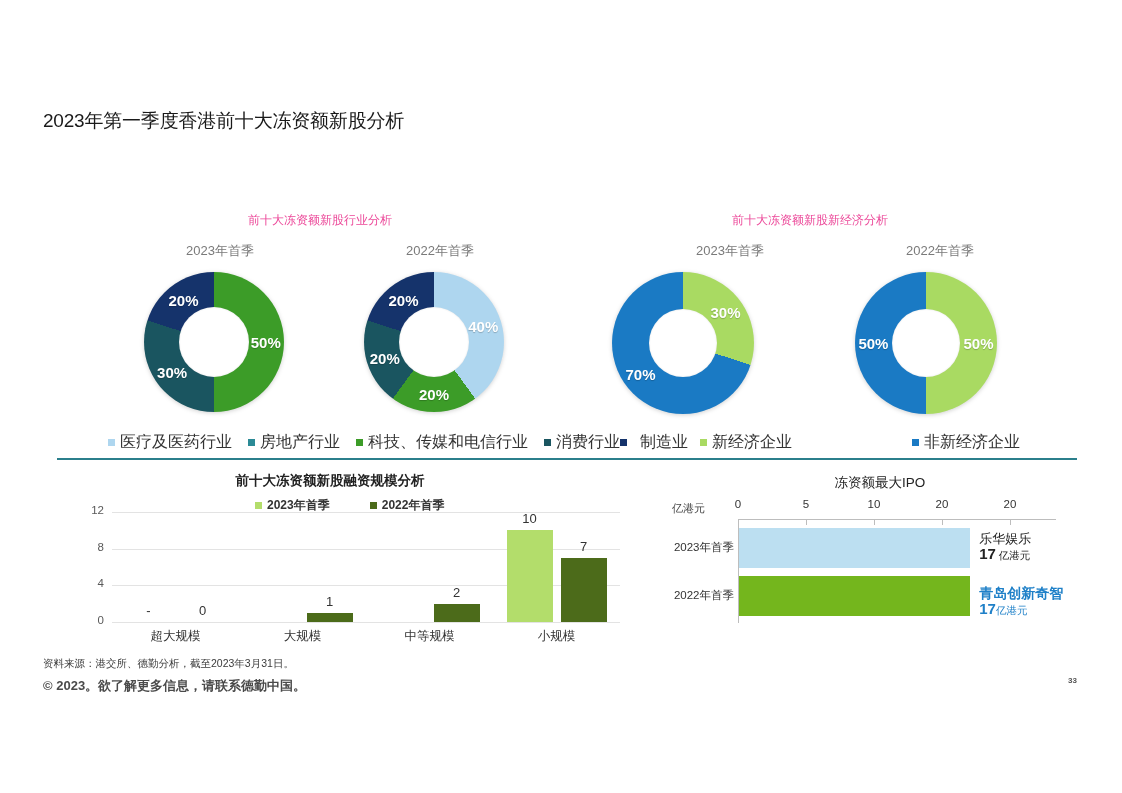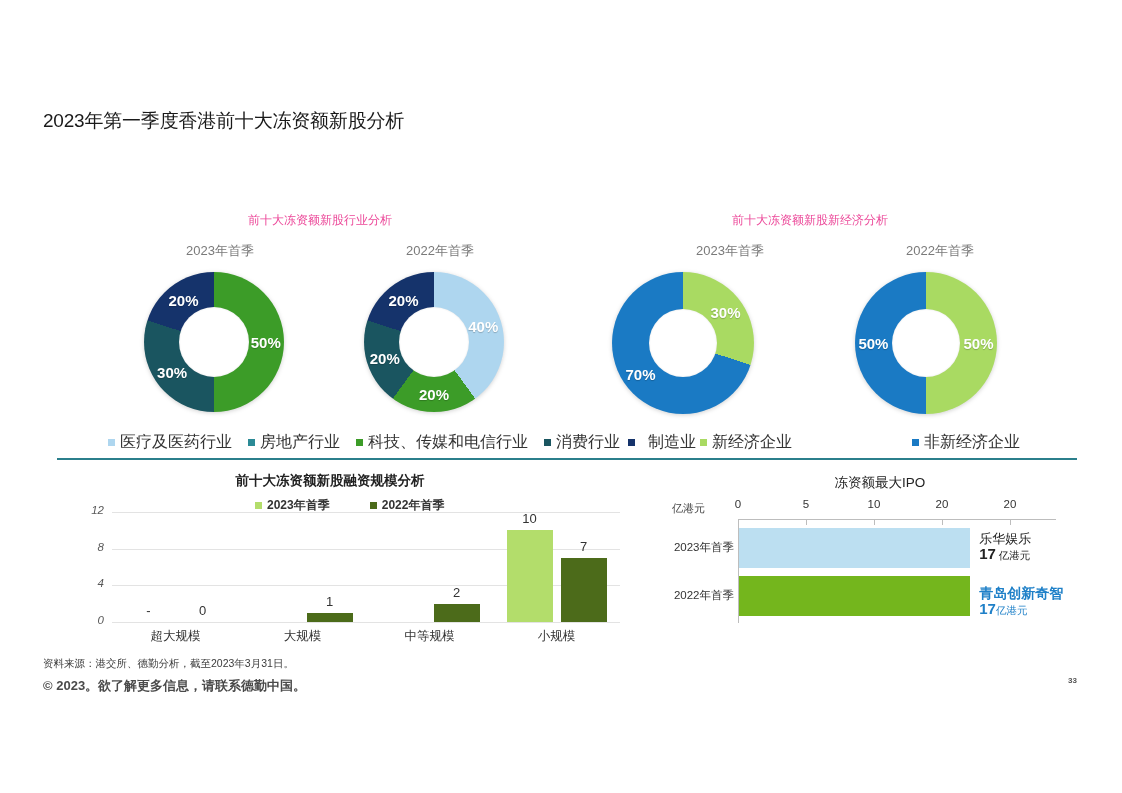--- a/index.html
+++ b/index.html
@@ -28,21 +28,21 @@
   .legend{position:absolute;display:flex;align-items:center;font-size:16px;color:#333;}
   .legend .item{display:flex;align-items:center;white-space:nowrap;}
   .legend .sw{width:7px;height:7px;margin-right:5px;display:inline-block;}
 
   
   .divider{position:absolute;left:57px;top:458px;width:1020px;height:1.5px;background:#2b7f8c;}
 
   
   .vbc{position:absolute;left:60px;top:512px;width:560px;height:110px;}
   .vbc .grid{position:absolute;left:52px;right:0;height:1px;background:#e3e3e3;}
-  .vbc .ytick{position:absolute;left:0;width:44px;text-align:right;font-size:11.5px;color:#595959;font-style:italic;}
+  .vbc .ytick{position:absolute;left:0;width:44px;text-align:right;font-size:11.5px;color:#595959;}
   .vbc .plot{position:absolute;left:52px;top:0;right:0;bottom:0;}
   .vbc .bar{position:absolute;bottom:0;}
   .vbc .blab{position:absolute;font-size:13px;color:#333;text-align:center;}
   .vbc .xlab{position:absolute;top:116px;font-size:12.5px;color:#333;text-align:center;}
 
   
   .hbc{position:absolute;left:672px;top:498px;width:420px;height:130px;}
   .hbc .unit{position:absolute;left:0;top:3px;font-size:11px;color:#444;}
   .hbc .axis-top{position:absolute;left:66px;top:21px;right:36px;height:1px;background:#bdbdbd;}
   .hbc .xt{position:absolute;top:0px;font-size:11.5px;color:#333;transform:translateX(-50%);}
@@ -93,21 +93,21 @@
         <span>医疗及医药行业</span>
       </span>
       <span class="item" style="margin-right: 16px;">
         <span class="sw" style="background: rgb(43, 138, 150);"></span>
         <span>房地产行业</span>
       </span>
       <span class="item" style="margin-right: 16px;">
         <span class="sw" style="background: rgb(60, 156, 40);"></span>
         <span>科技、传媒和电信行业</span>
       </span>
-      <span class="item" style="margin-right: 8px;">
+      <span class="item" style="margin-right: 0;">
         <span class="sw" style="background: rgb(26, 85, 96);"></span>
         <span>消费行业</span>
       </span>
       <span class="item" style="margin-right: 16px; gap: 8px;">
         <span class="sw" style="background: rgb(21, 51, 107);"></span>
         <span>制造业</span>
       </span>
     </div>
 
   <div class="sec-title" style="left:610px;top:212px;width:400px;">前十大冻资额新股新经济分析</div>

